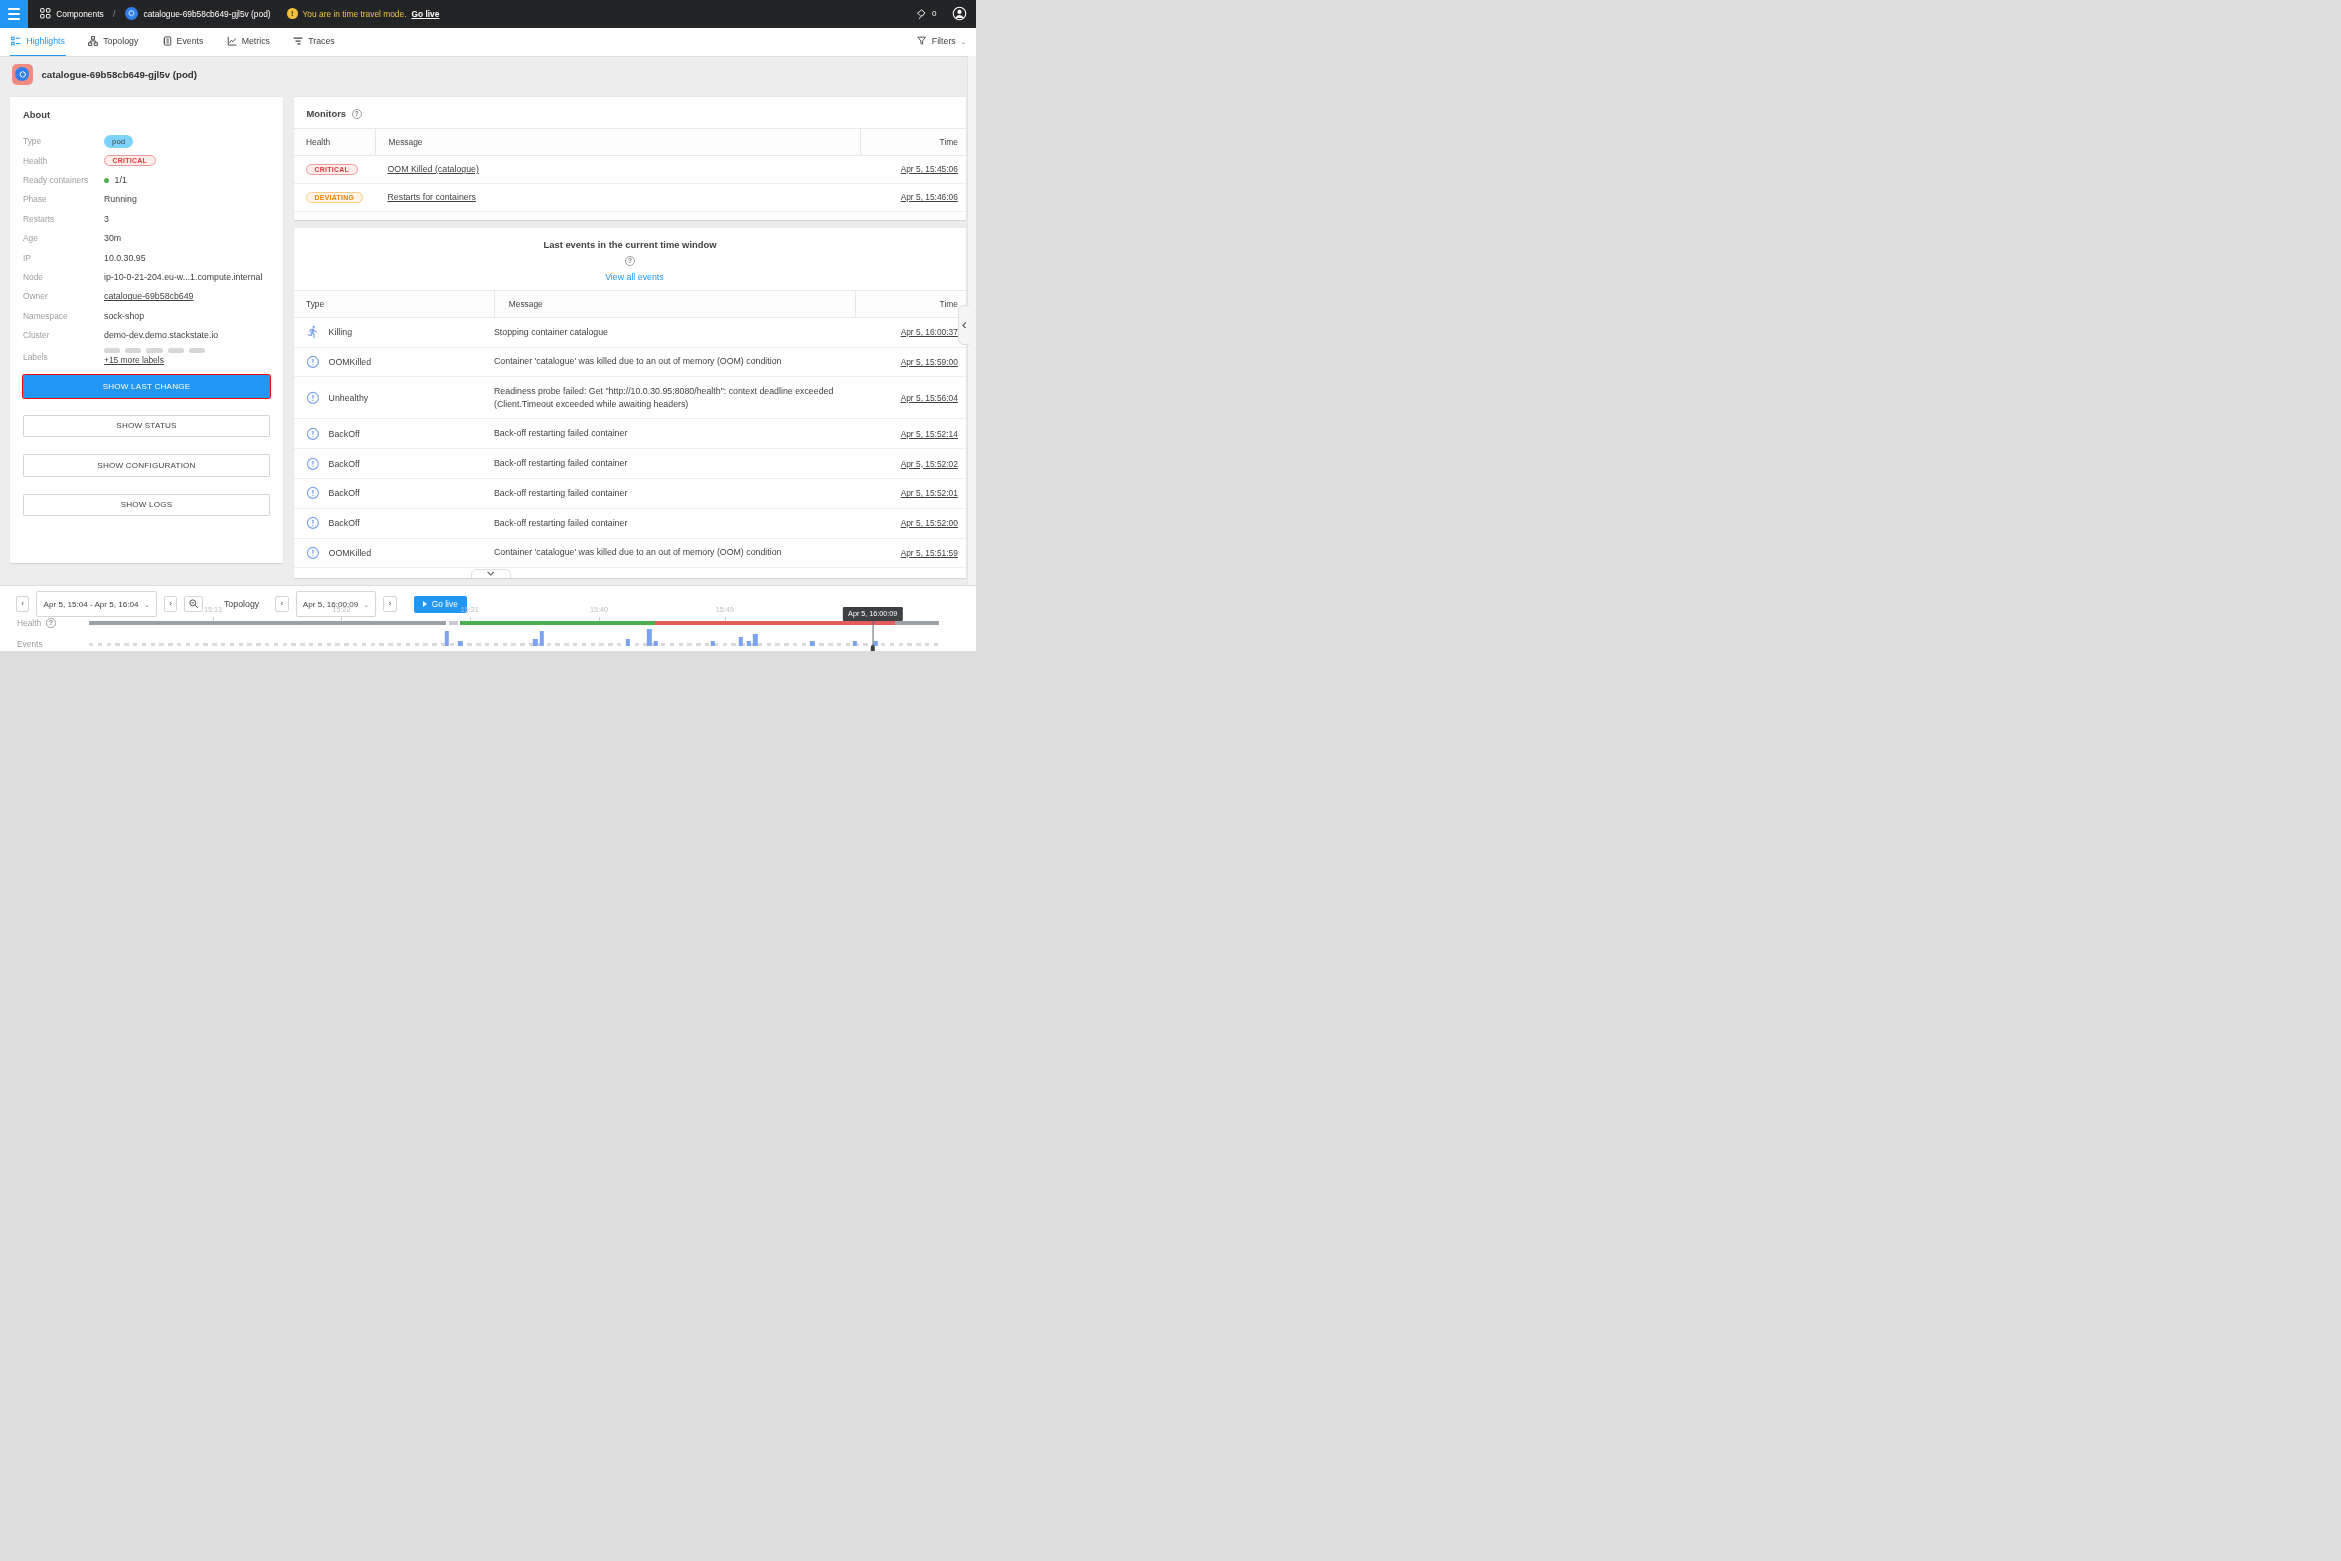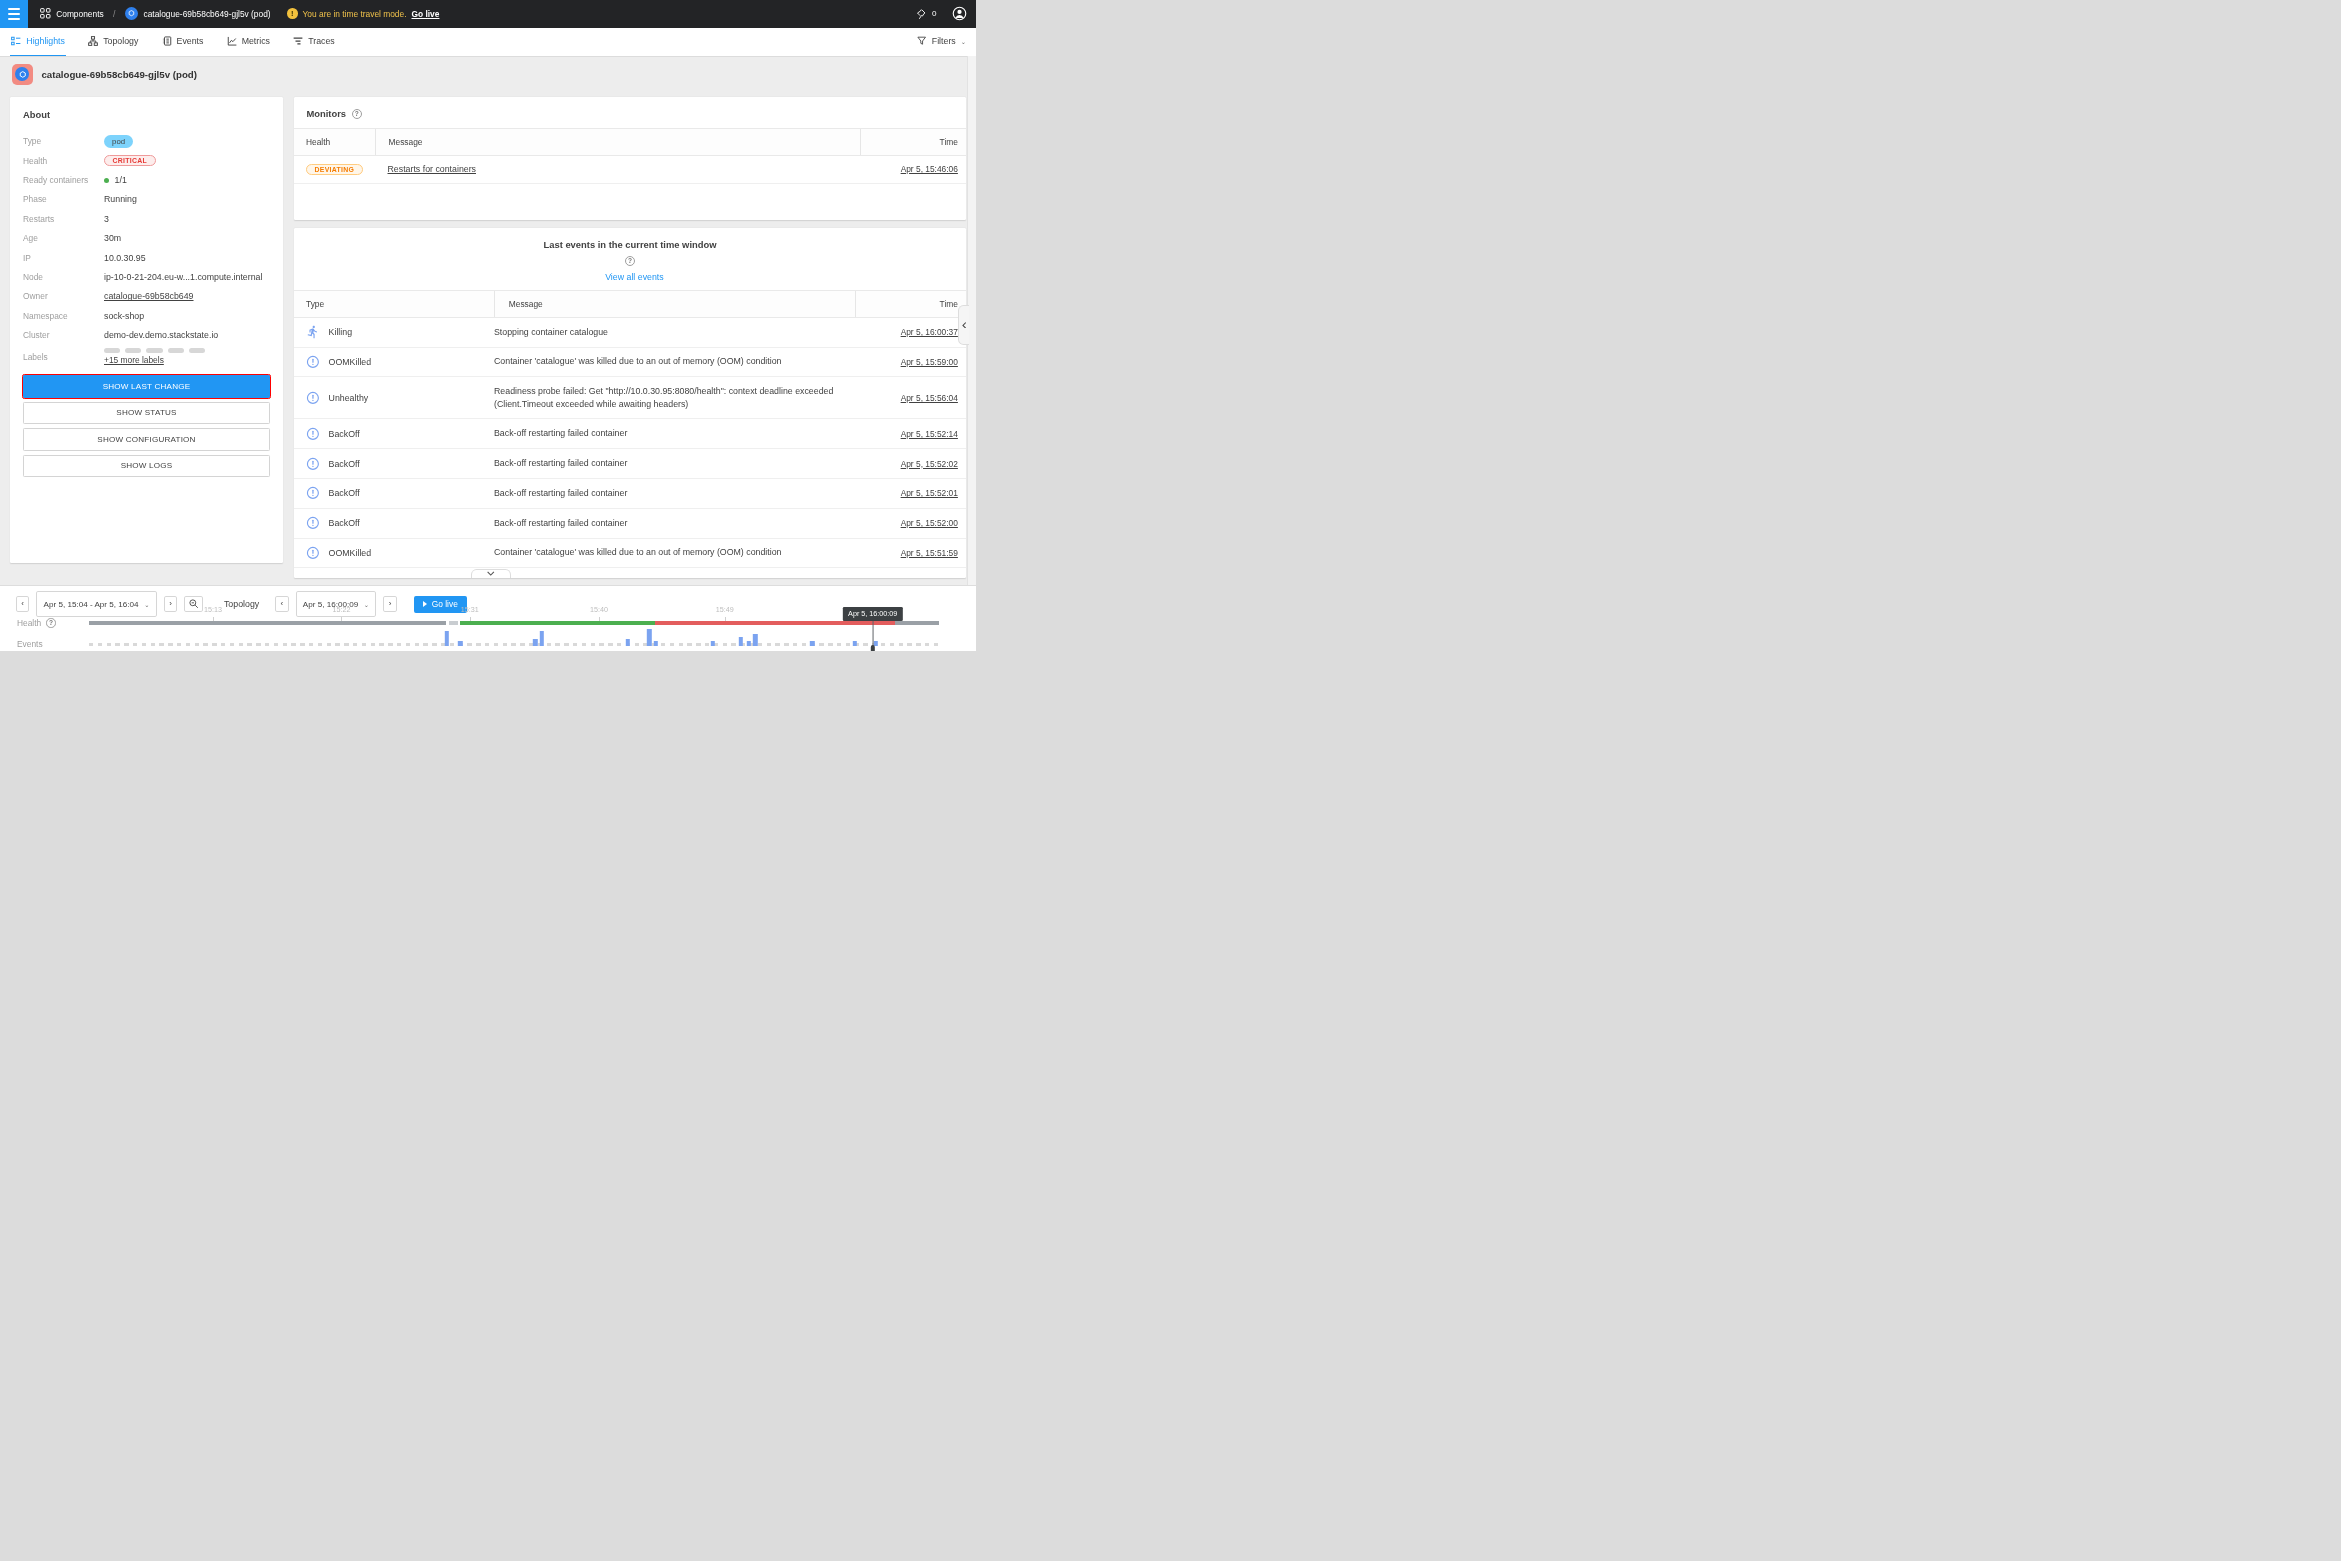--- a/index.html
+++ b/index.html
@@ -46,21 +46,21 @@
   .a-label.top { align-items:flex-start; padding-top:3.1px; }
   .pill-gray { background:#7dd3fc; color:#424242; border-radius:7.5px; padding:1.9px 8.1px; font-size:7.8px; }
   .sev-pill { border-radius:7.5px; padding:1.3px 7.5px; font-size:6.9px; font-weight:bold; letter-spacing:0.3px; border:0.9px solid; }
   .sev-pill.critical { color:#E53935; border-color:#EF9A9A; background:#FDEDEC; }
   .sev-pill.deviating { color:#F57C00; border-color:#FFCC80; background:#FFF6E9; }
   .gdot { width:5px; height:5px; border-radius:50%; background:#4CAF50; margin-right:5.6px; }
   .dark-link { color:#424242; text-decoration:underline; cursor:pointer; }
   .pills-wrap { display:flex; flex-wrap:wrap; gap:5px; max-width:176px; }
   .lab-pill { background:#d7d7d7; color:#424242; border-radius:8.1px; padding:2.5px 8.1px; font-size:7.8px; white-space:nowrap; }
   .more-labels { margin-top:1.9px; font-size:8.4px; }
-  .about-btns { margin-top:10.6px; display:flex; flex-direction:column; gap:4px; }
+  .about-btns { margin-top:10.6px; display:flex; flex-direction:column; gap:17px; }
   .abtn { height:22.5px; background:#fff; border:0.6px solid #d4d4d4; border-radius:1.3px; font-size:8.1px; letter-spacing:0.2px; color:#424242; cursor:pointer; font-family:inherit; }
   .abtn.primary { background:#2196F3; color:#fff; border:none; }
   .abtn.annotated { outline:1.9px solid #FE0000; }
 
   
   .t-head { display:flex; align-items:stretch; border-top:0.6px solid #e9e9e9; border-bottom:0.6px solid #e9e9e9; background:#fdfdfd; height:27.5px; font-size:8.4px; color:#424242; }
   .t-head > div { display:flex; align-items:center; }
   .t-row { display:flex; align-items:center; border-bottom:0.6px solid #efefef; font-size:8.8px; }
   .sepL { border-left:0.6px solid #e6e6e6; }
   .cell-time { text-align:right; justify-content:flex-end; }
@@ -310,20 +310,25 @@
       <span>Monitors</span>
       <span class="qmark">?</span>
     </div>
     <div class="t-head">
       <div class="m-health">Health</div>
       <div class="m-msg sepL">Message</div>
       <div class="m-time sepL cell-time">Time</div>
     </div>
     <div>
 
+    <div class="t-row">
+          <div class="m-health"><span class="sev-pill critical">CRITICAL</span></div>
+          <div class="m-msg"><span class="dark-link">OOM Killed (catalogue)</span></div>
+          <div class="m-time cell-time"><span class="time-link">Apr 5, 15:45:06</span></div>
+        </div>
         <div class="t-row">
           <div class="m-health"><span class="sev-pill deviating">DEVIATING</span></div>
           <div class="m-msg"><span class="dark-link">Restarts for containers</span></div>
           <div class="m-time cell-time"><span class="time-link">Apr 5, 15:46:06</span></div>
         </div>
       </div>
   </section>
 
   <section class="card events-card">
     <div class="hdr">

